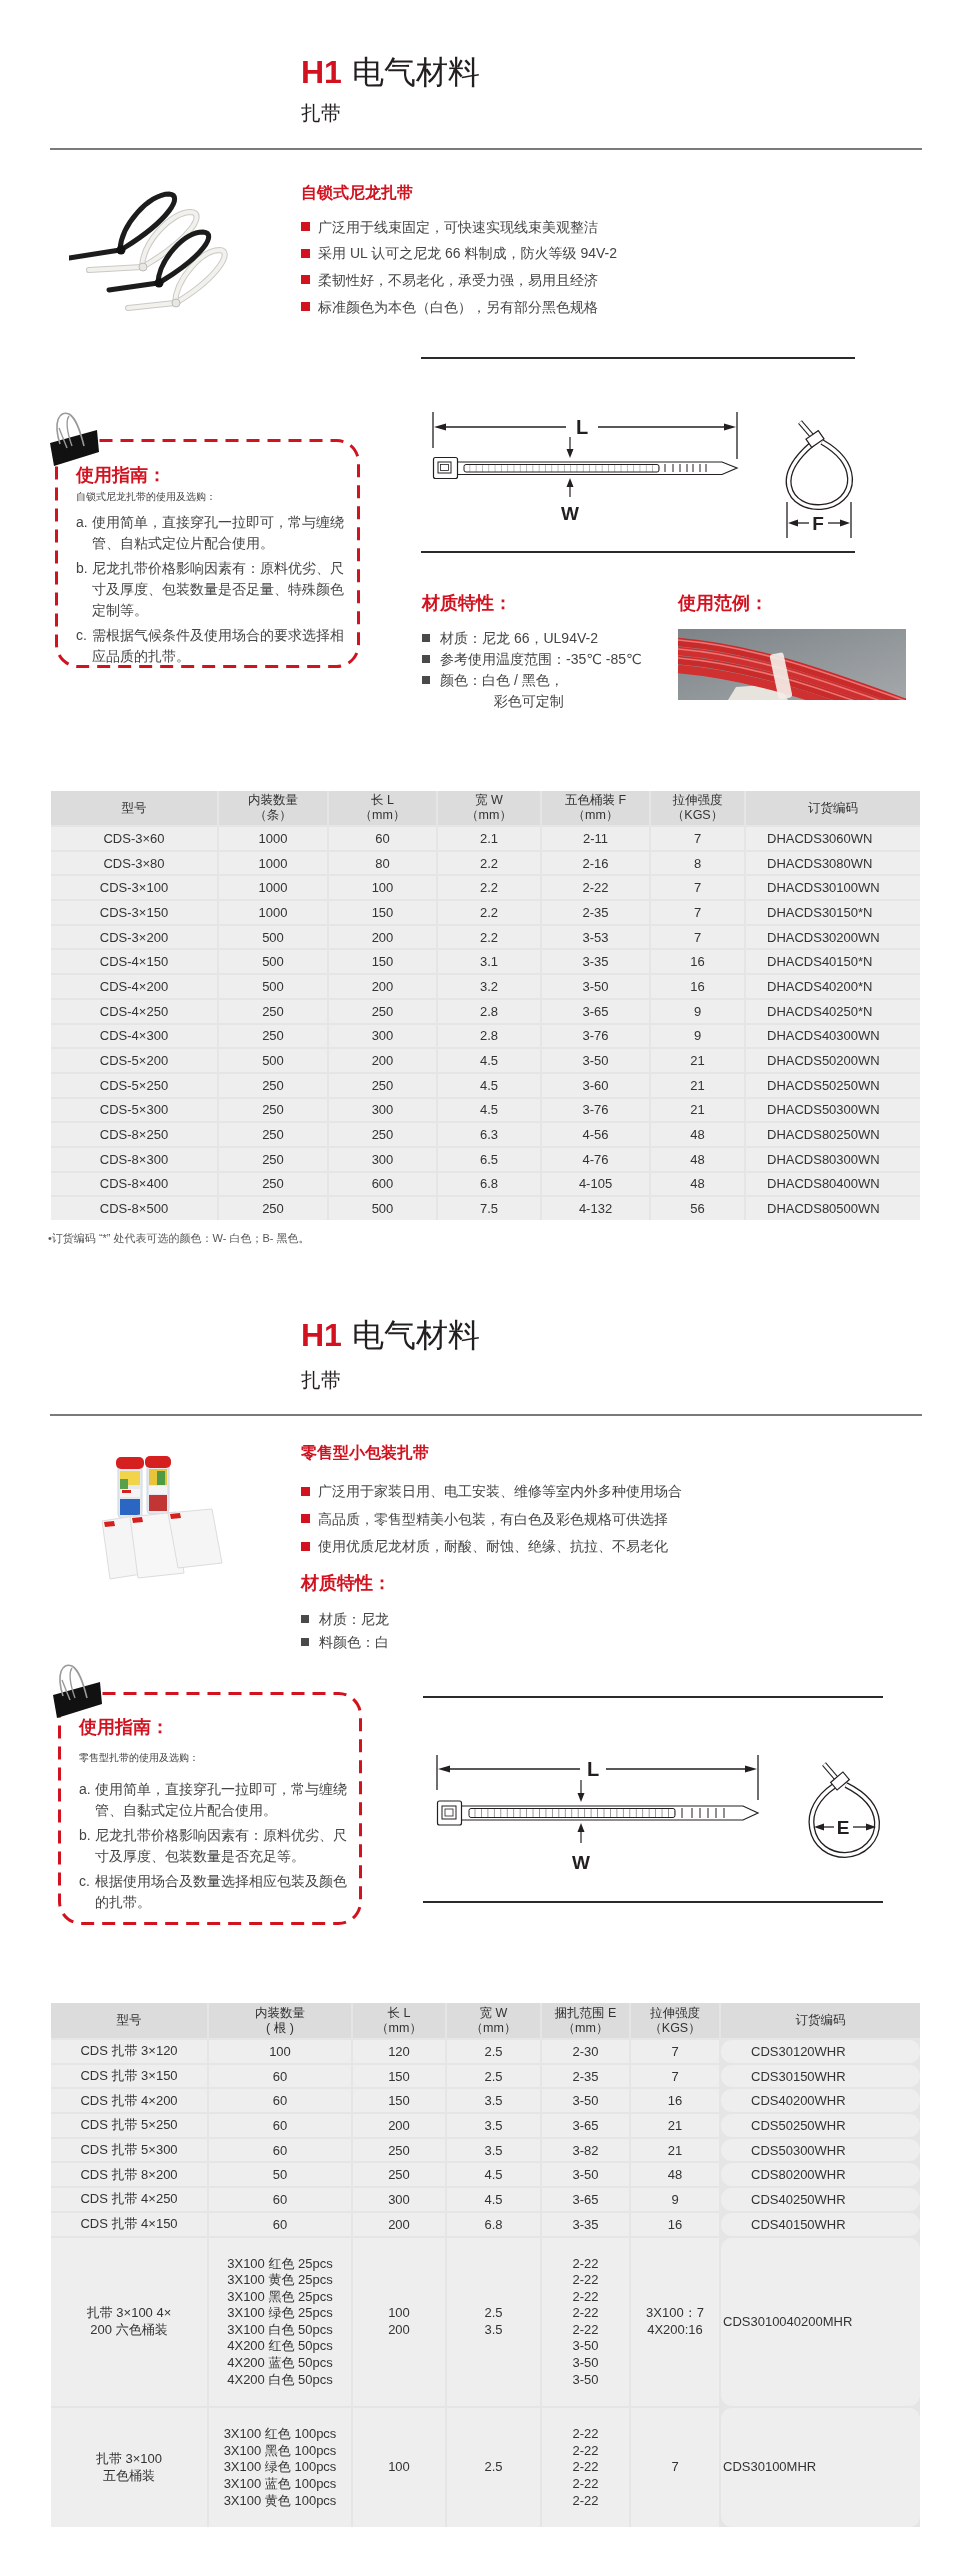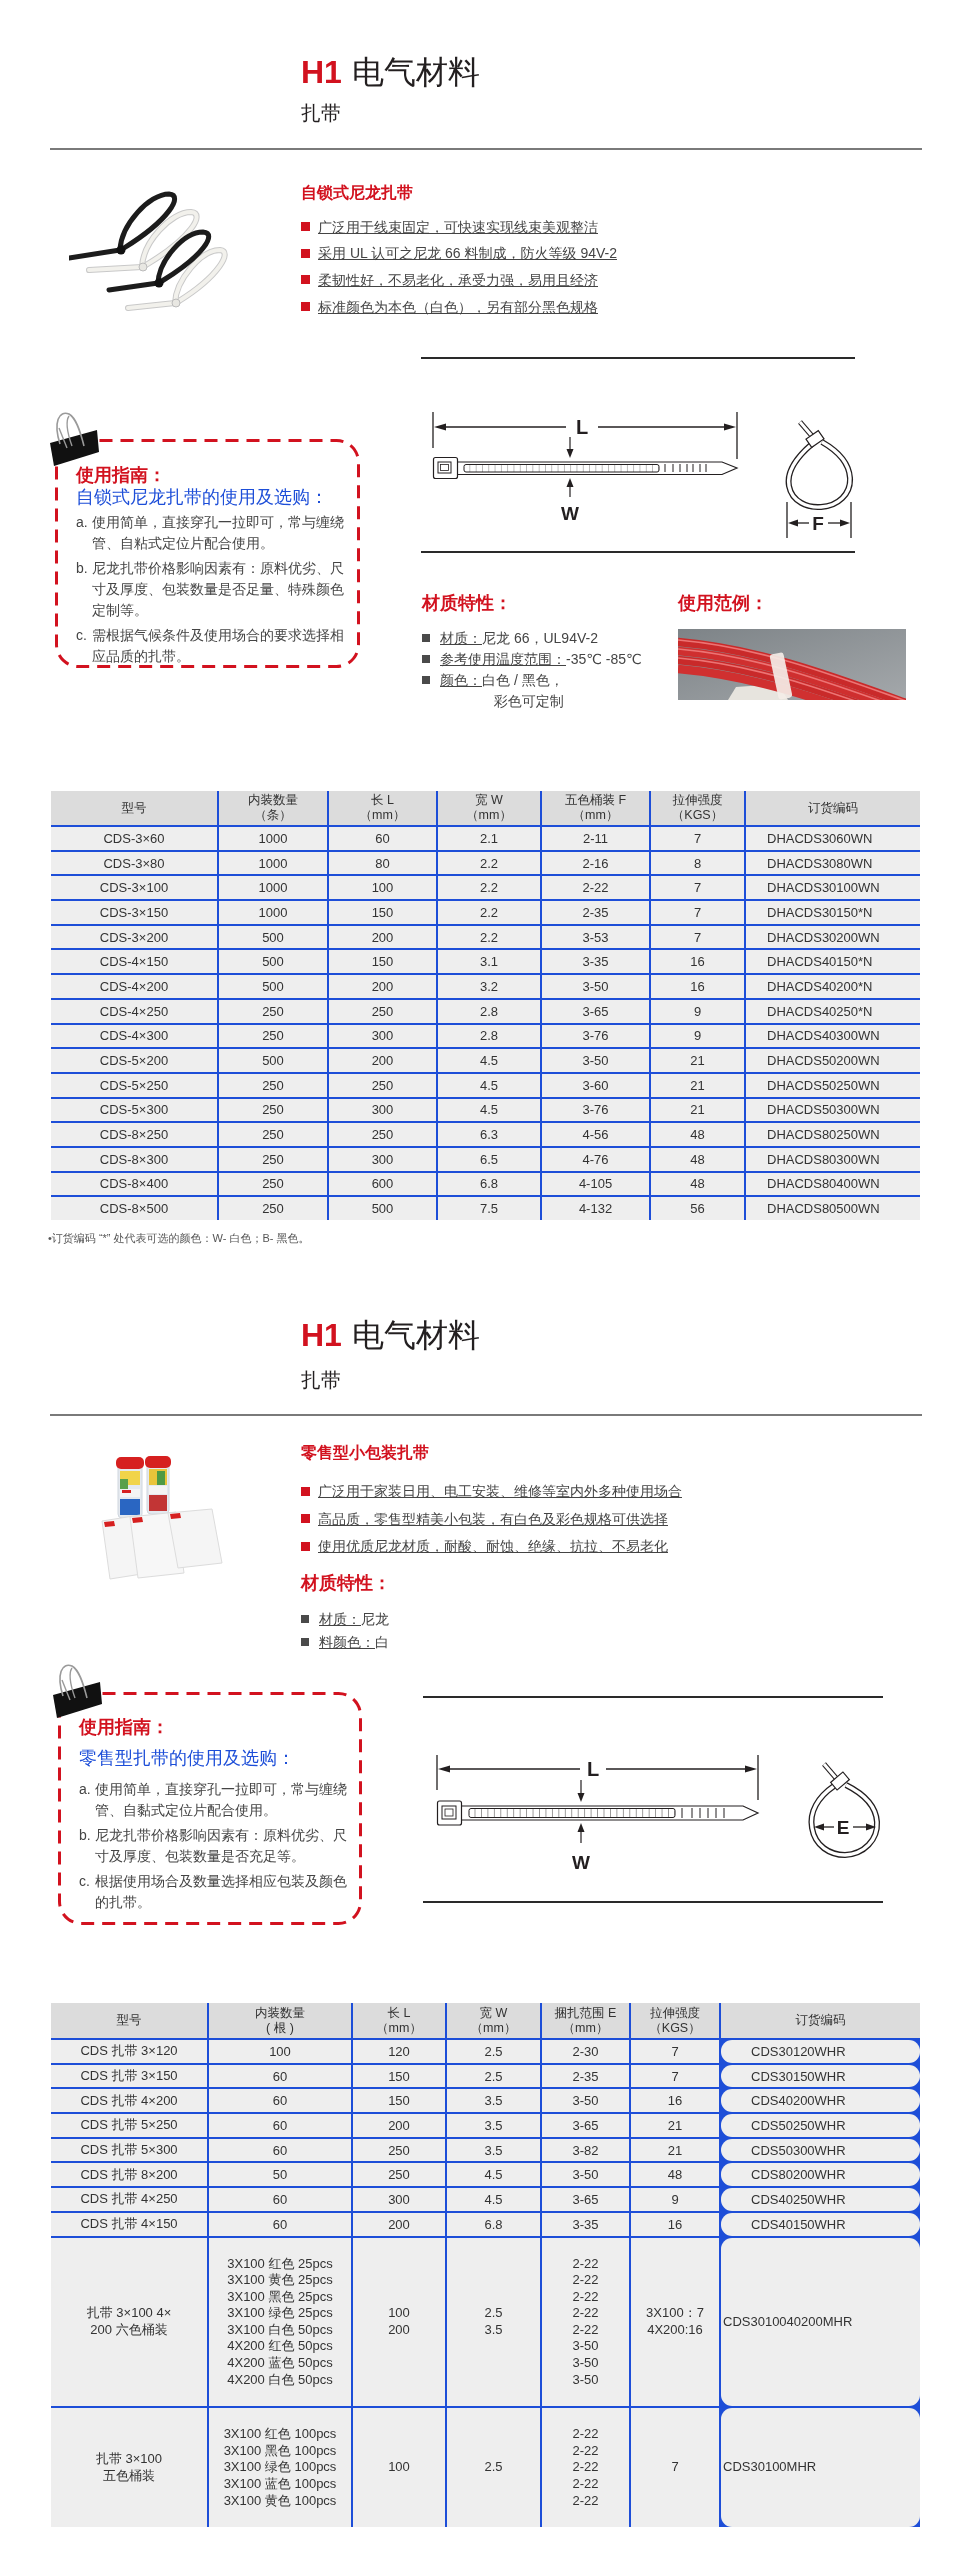--- a/index.html
+++ b/index.html
@@ -5,32 +5,32 @@
 html,body{margin:0;padding:0;background:#ffffff;}
 body{width:970px;height:2562px;position:relative;overflow:hidden;font-family:"Liberation Sans","DejaVu Sans",sans-serif;color:#333;}
 .abs{position:absolute;}
 .h-title{font-size:32px;line-height:40px;color:#231f20;white-space:nowrap;}
 .h-title .code{color:#d2121f;font-weight:bold;margin-right:10px;}
 .h-sub{font-size:20px;line-height:24px;color:#231f20;white-space:nowrap;}
 .rule{height:2px;background:#7a7a7a;}
 .thin-rule{height:2px;background:#2a2a2a;}
 .prod-title{font-size:16px;line-height:22px;font-weight:bold;color:#d2121f;white-space:nowrap;}
 .red-h{font-size:18px;line-height:18px;font-weight:bold;color:#d2121f;white-space:nowrap;}
-ul.features,ul.mat{margin:0;padding:0;list-style:none;font-size:14px;color:#444;text-decoration:underline;}
+ul.features,ul.mat{margin:0;padding:0;list-style:none;font-size:14px;color:#444;}
 ul.features li,ul.mat li{position:relative;padding-left:17px;white-space:nowrap;}
 ul.features li .sq{position:absolute;left:0;top:50%;width:9px;height:9px;margin-top:-5px;background:#d2121f;}
 ul.mat li{padding-left:18px;}
 ul.mat li .sq{position:absolute;left:0;top:6px;width:8px;height:8px;background:#4a4a4a;}
 ul.mat li .val{display:inline-block;vertical-align:top;white-space:pre-line;text-align:right;}
 .guide-box svg{position:absolute;left:0;top:0;}
-.guide-sub{font-size:18px;line-height:22px;color:#1d4ed8;white-space:nowrap;}
+.guide-sub{font-size:10px;line-height:22px;color:#404040;white-space:nowrap;}
 .guide-items{width:270px;font-size:14px;line-height:21px;color:#444;}
 .gi{position:relative;padding-left:16px;margin-bottom:4px;}
 .gi .mk{position:absolute;left:0;top:0;}
-.tbl{display:grid;gap:2px;background:#1d4ed8;}
+.tbl{display:grid;gap:2px;background:#e5e5e5;}
 .tbl .tr,.tbl .tbody{display:contents;}
 .tbl .th{background:#dcdcdc;display:flex;align-items:center;justify-content:center;text-align:center;font-size:12.5px;line-height:15px;white-space:pre-line;color:#333;}
 .tbl .td{background:#eeeeee;display:flex;align-items:center;justify-content:center;text-align:center;font-size:13px;color:#333;white-space:pre-line;}
 .t1{grid-template-columns:166px 108px 107px 102px 107px 93px 174px;grid-template-rows:34px;grid-auto-rows:22.7px;width:869px;}
 .t1 .td.code{justify-content:flex-start;padding-left:21px;}
 .t2{grid-template-columns:156px 142px 92px 93px 87px 88px 199px;grid-template-rows:35px;grid-auto-rows:minmax(22.7px,auto);width:869px;}
 .t2 .td.code{justify-content:flex-start;padding-left:30px;border-radius:11px;}
 .t2 .td.multi{line-height:16.6px;padding:18px 2px;}
 .footnote{font-size:11px;line-height:16px;color:#555;white-space:nowrap;}
 svg text{font-family:"Liberation Sans","DejaVu Sans",sans-serif;font-weight:bold;fill:#231f20;}

